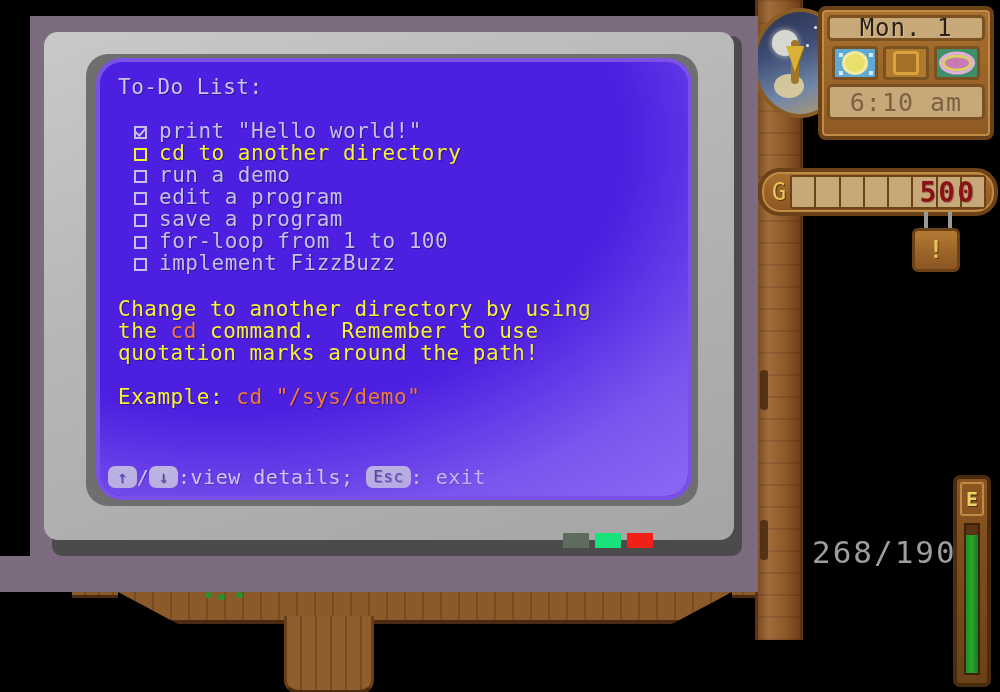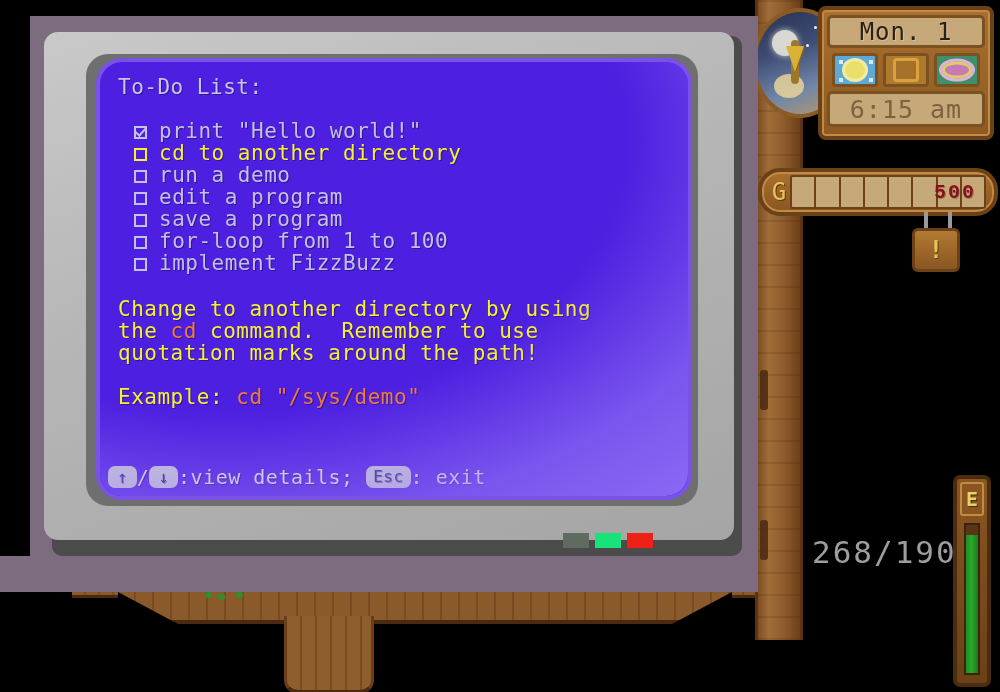--- a/index.html
+++ b/index.html
@@ -119,21 +119,21 @@
   .hud-clock {
     position: absolute; left: 818px; top: 6px; width: 176px; height: 134px;
     background: linear-gradient(180deg, #a9702e 0%, #8e5a23 100%);
     border: 4px solid #6b4117;
     border-radius: 8px;
     box-sizing: border-box;
     padding: 5px;
     box-shadow: inset 0 0 0 2px #c08b45;
   }
   .hud-date {
-    height: 33px;
+    height: 26px;
     background: #c7a878;
     border: 3px solid #7a5222;
     border-radius: 5px;
     box-sizing: border-box;
     display: flex; align-items: center; justify-content: center;
     color: #2a2018;
     font-size: 24px;
     letter-spacing: 1px;
     text-shadow: 1px 1px 0 rgba(255,255,255,.25);
   }
@@ -207,24 +207,23 @@
     border-radius: 3px;
     overflow: hidden;
   }
   .gold-slot {
     flex: 1; border-right: 2px solid #6b4117; background: #c7a878;
   }
   .gold-slot:last-child { border-right: none; }
   .gold-digits {
     position: absolute; right: 18px; top: 50%;
     transform: translateY(-50%);
-    color: #8b1118; font-size: 20px; font-weight: bold;
+    color: #8b1118; font-size: 28px; font-weight: bold;
     letter-spacing: 2px;
     text-shadow: 1px 1px 0 rgba(0,0,0,.25);
-    font-family: Liberation Mono, monospace;
   }
   .gold-hanger {
     position: absolute; left: 924px; top: 212px; width: 4px; height: 18px;
     background: #9a9a9a;
   }
   .gold-hanger2 { left: 948px; }
   .hang-sign {
     position: absolute; left: 912px; top: 228px; width: 48px; height: 44px;
     background: linear-gradient(180deg, #b27a33 0%, #8a5521 100%);
     border: 3px solid #6b4117;
@@ -450,21 +449,21 @@
         <div class="px" style="left:34px; top:22px;"></div>
         <div class="sun"></div>
       </div>
       <div class="hud-icon icon-season">
         <div class="medal"></div>
       </div>
       <div class="hud-icon icon-item">
         <div class="ring"></div>
       </div>
     </div>
-    <div class="hud-time">6:15 am</div>
+    <div class="hud-time">6:10 am</div>
   </div>
 
   <div class="gold-bar">
     <div class="gold-g">G</div>
     <div class="gold-slots">
       <div class="gold-slot"></div>
         <div class="gold-slot"></div>
         <div class="gold-slot"></div>
       <div class="gold-slot"></div>
         <div class="gold-slot"></div>

